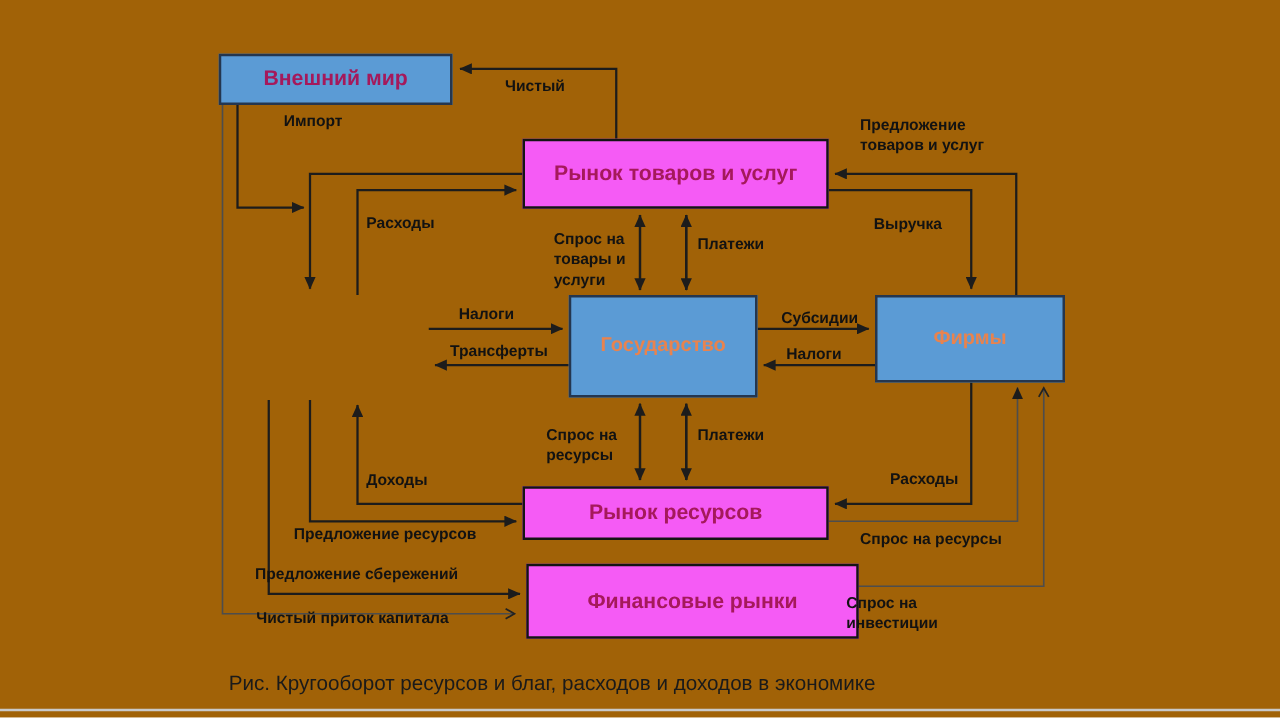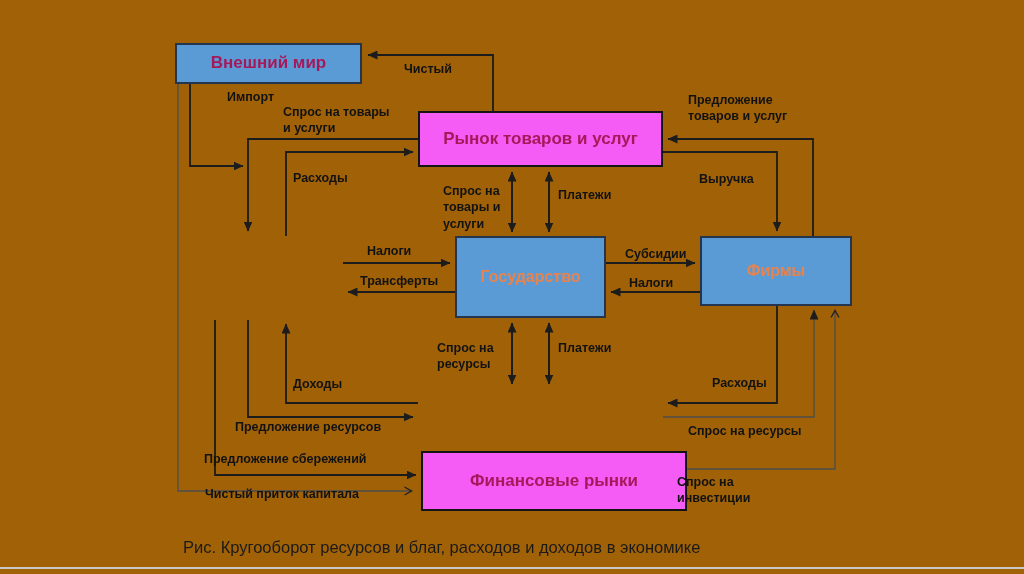--- a/index.html
+++ b/index.html
@@ -104,26 +104,25 @@
     <path class="ln thin" d="M663,417 L814,417 L814,310" marker-end="url(#arr)"></path>
     <path class="ln thin" d="M666,469 L835,469 L835,310" marker-end="url(#chev)"></path>
     <path class="ln" d="M215,320 L215,475 L416,475" marker-end="url(#arr)"></path>
     <path class="ln thin" d="M178,84 L178,491 L412,491" marker-end="url(#chev)"></path>
   </svg>
 
   <div class="node blue crimson-text" id="n-external">Внешний мир</div>
   <div class="node magenta" id="n-goods">Рынок товаров и услуг</div>
   <div class="node blue" id="n-government">Государство</div>
   <div class="node blue" id="n-firms">Фирмы</div>
+  <div class="node magenta" id="n-resource">Рынок ресурсов</div>
   <div class="node magenta" id="n-financial">Финансовые рынки</div>
 
   <div class="lbl" id="l-export">Чистый</div>
   <div class="lbl" id="l-import">Импорт</div>
-  <div class="lbl" id="l-demand-goods-l">Спрос на товары
-и услуги</div>
   <div class="lbl" id="l-expenses-l">Расходы</div>
   <div class="lbl" id="l-supply-goods">Предложение
 товаров и услуг</div>
   <div class="lbl" id="l-revenue">Выручка</div>
   <div class="lbl" id="l-demand-goods-m">Спрос на
 товары и
 услуги</div>
   <div class="lbl" id="l-payments-t">Платежи</div>
   <div class="lbl" id="l-taxes-hh">Налоги</div>
   <div class="lbl" id="l-transfers">Трансферты</div>

